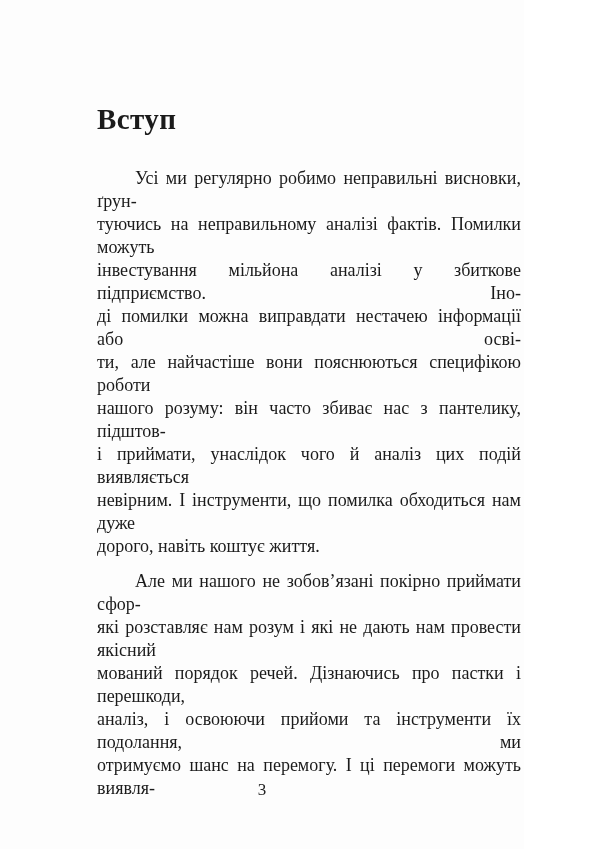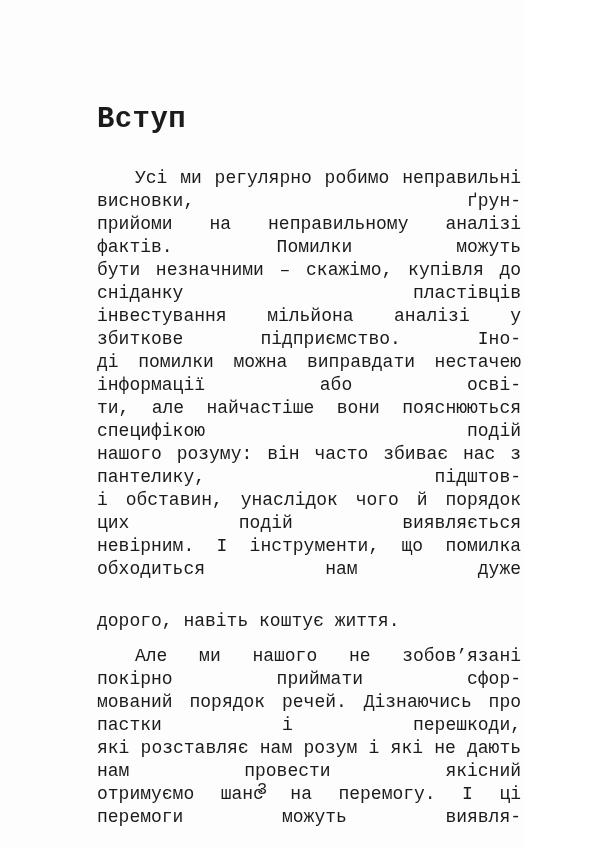--- a/index.html
+++ b/index.html
@@ -5,21 +5,21 @@
   html, body {
     margin: 0;
     padding: 0;
     background: #ffffff;
   }
   .page {
     position: relative;
     width: 524px;
     height: 849px;
     background: #fdfdfd;
-    font-family: Liberation Mono, monospace;
+    font-family: Liberation Serif, serif;
     color: #1b1b1b;
     overflow: hidden;
   }
   .text-block {
     position: absolute;
     left: 97px;
     top: 103px;
     width: 424px;
   }
   .heading {
@@ -39,56 +39,55 @@
     line-height: 23px;
     text-align: justify;
     text-align-last: justify;
     white-space: normal;
   }
   .line.first {
     text-indent: 38px;
   }
   .line.last {
     text-align-last: left;
-    margin-top: 29px;
   }
   .page-number {
     position: absolute;
     left: 0;
     right: 0;
     top: 780px;
     text-align: center;
     font-size: 17px;
     color: #222222;
   }
 </style>
 </head>
 <body>
 
 <div class="page">
   <div class="text-block">
     <h1 class="heading">Вступ</h1>
 
     <div class="para">
       <div class="line first">Усі ми регулярно робимо неправильні висновки, ґрун-</div>
-      <div class="line">прийоми на неправильному аналізі фактів. Помилки можуть</div>
-      <div class="line">бути незначними – скажімо, купівля до сніданку пластівців</div>
+      <div class="line">туючись на неправильному аналізі фактів. Помилки можуть</div>
       <div class="line">інвестування мільйона аналізі у збиткове підприємство. Іно-</div>
       <div class="line">ді помилки можна виправдати нестачею інформації або осві-</div>
-      <div class="line">ти, але найчастіше вони пояснюються специфікою подій</div>
+      <div class="line">ти, але найчастіше вони пояснюються специфікою роботи</div>
       <div class="line">нашого розуму: він часто збиває нас з пантелику, підштов-</div>
-      <div class="line">і обставин, унаслідок чого й порядок цих подій виявляється</div>
+      <div class="line">і приймати, унаслідок чого й аналіз цих подій виявляється</div>
       <div class="line">невірним. І інструменти, що помилка обходиться нам дуже</div>
       <div class="line last">дорого, навіть коштує життя.</div>
     </div>
 
     <div class="para">
       <div class="line first">Але ми нашого не зобов’язані покірно приймати сфор-</div>
+      <div class="line">які розставляє нам розум і які не дають нам провести якісний</div>
       <div class="line">мований порядок речей. Дізнаючись про пастки і перешкоди,</div>
-      <div class="line">які розставляє нам розум і які не дають нам провести якісний</div>
+      <div class="line">аналіз, і освоюючи прийоми та інструменти їх подолання, ми</div>
       <div class="line">отримуємо шанс на перемогу. І ці перемоги можуть виявля-</div>
 
     </div>
 
   </div>
 
   <div class="page-number">3</div>
 </div>
 
 </body></html>

